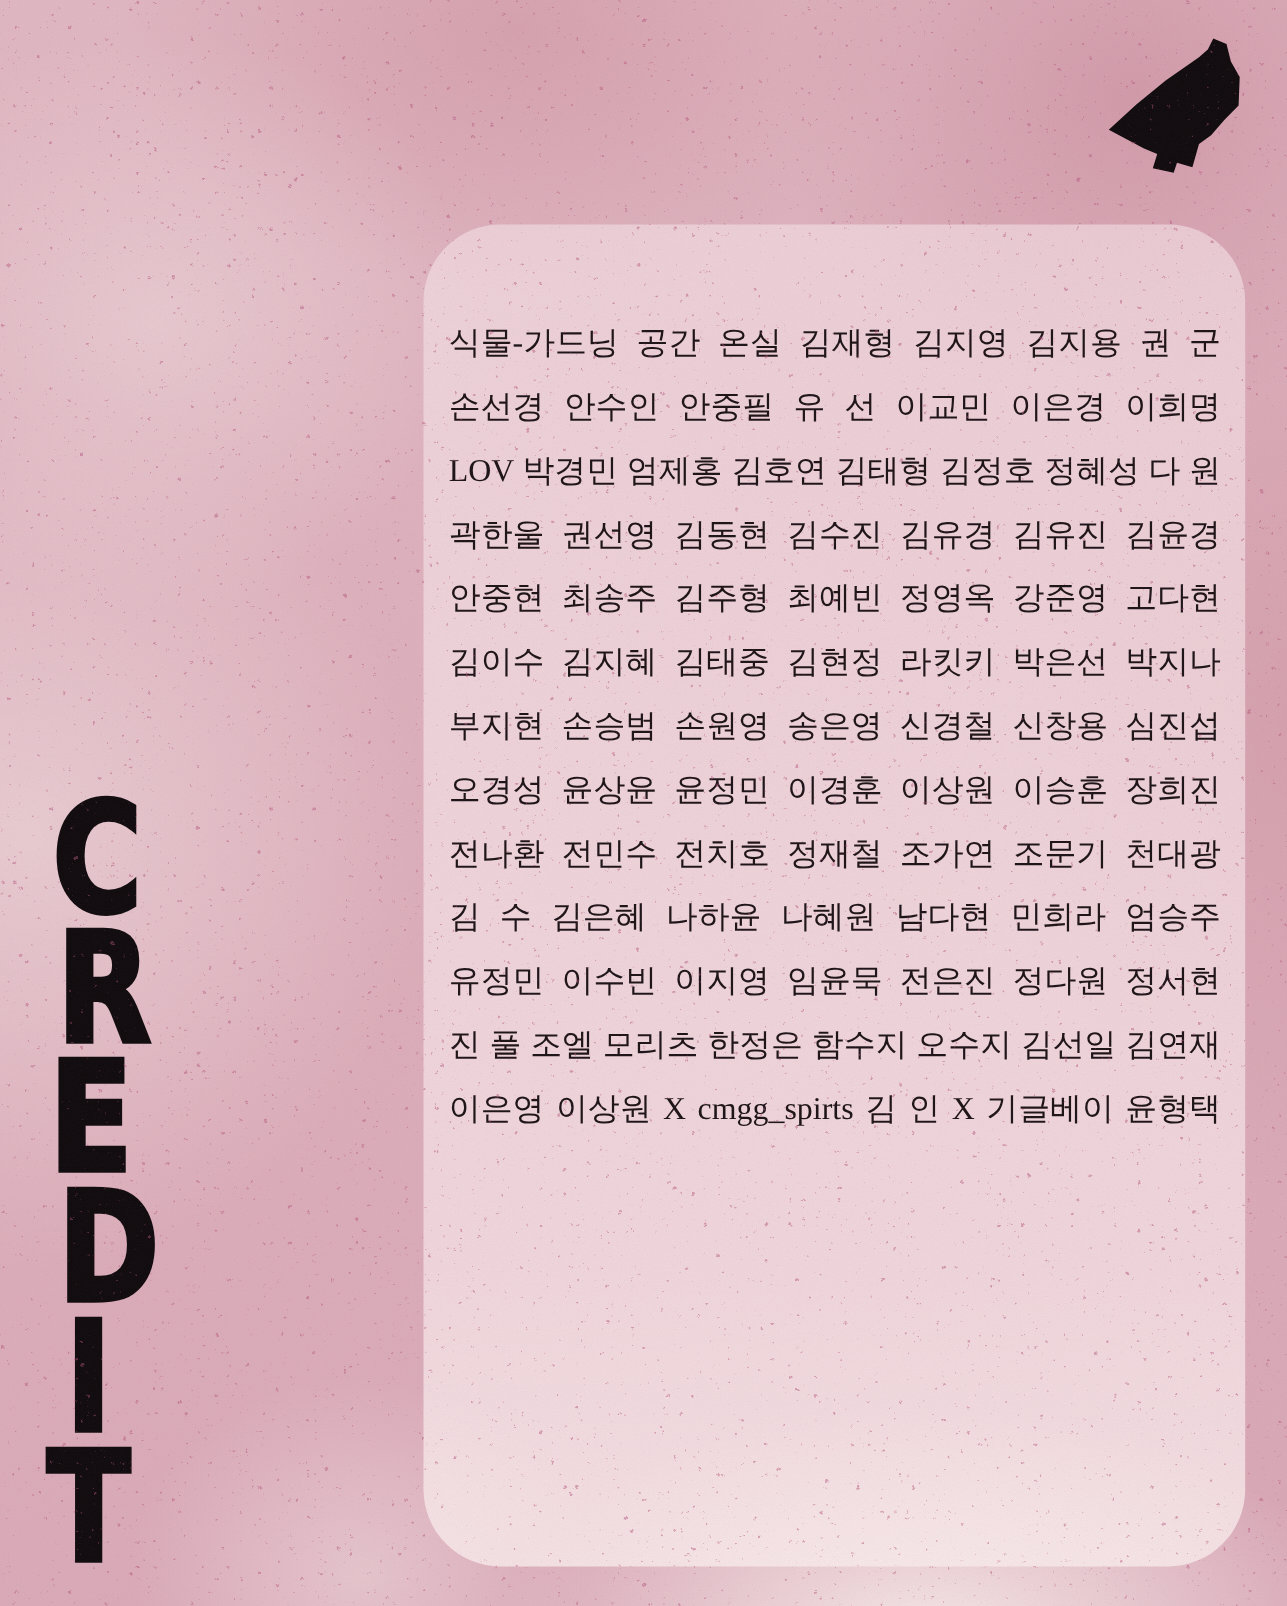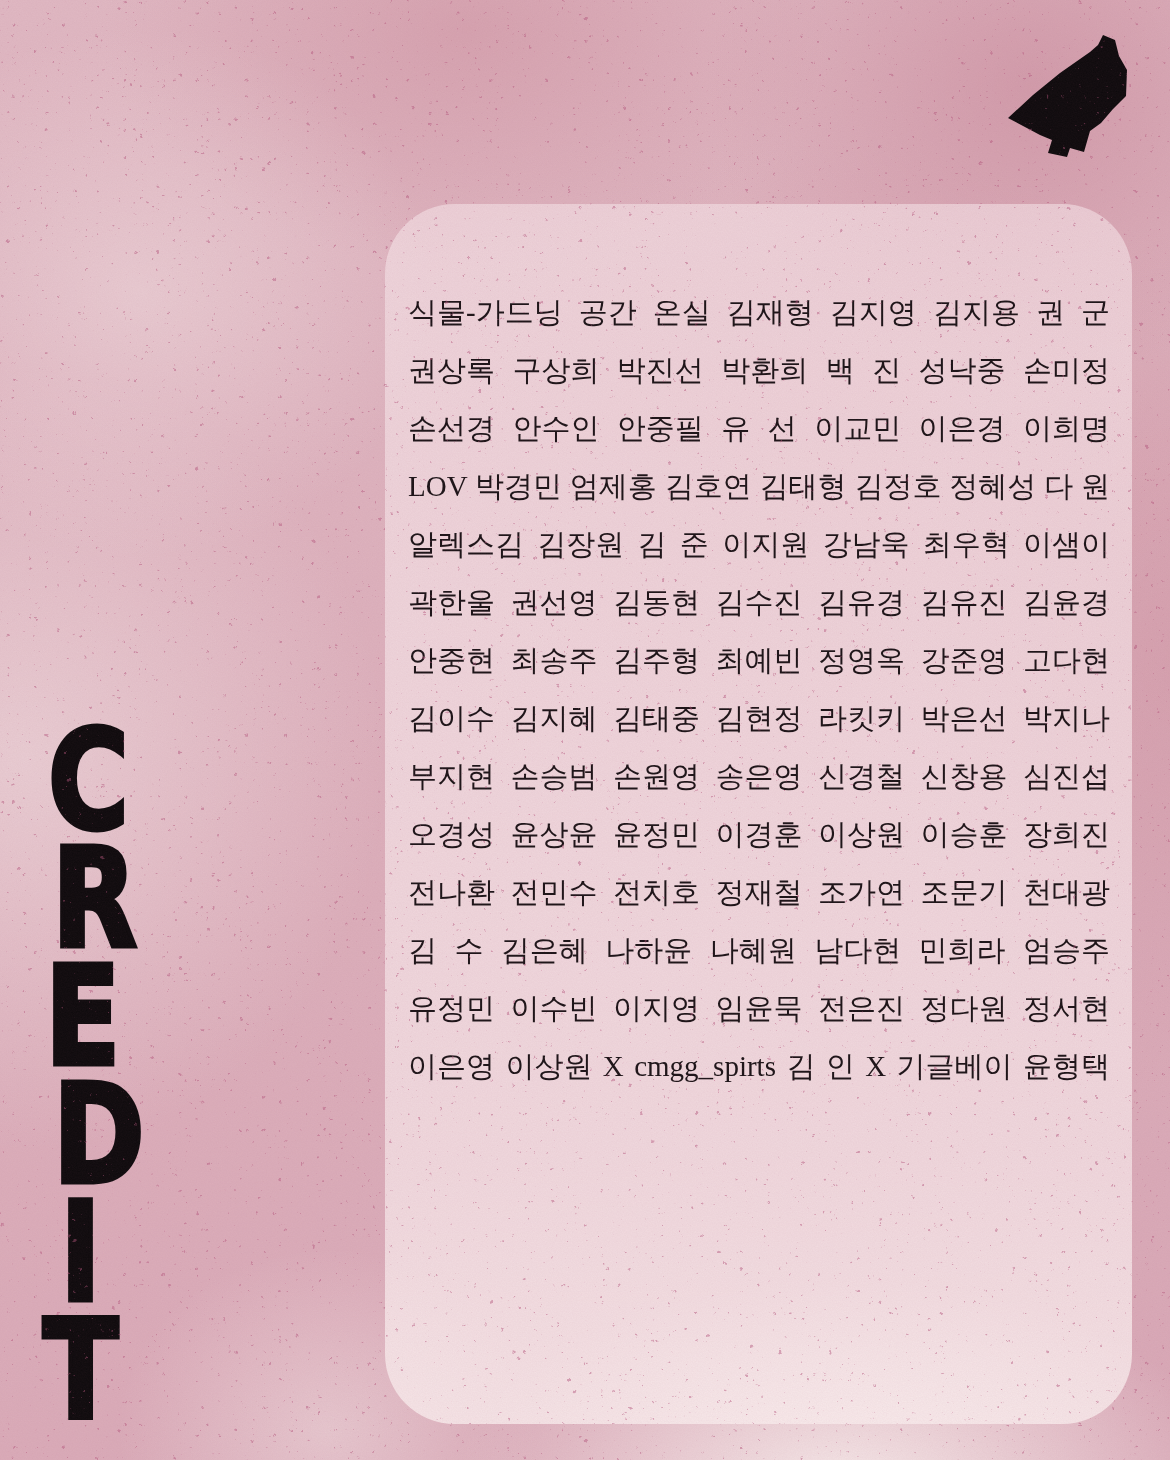--- a/index.html
+++ b/index.html
@@ -80,32 +80,31 @@
     <span class="credit-letter">C</span>
     <span class="credit-letter">R</span>
     <span class="credit-letter">E</span>
     <span class="credit-letter">D</span>
     <span class="credit-letter">I</span>
     <span class="credit-letter">T</span>
   </div>
 
   <div class="panel">
     <div class="credit-line">식물-가드닝 공간 온실 김재형 김지영 김지용 권 군</div>
-    <div class="credit-line">권상록 구상희 박진선 박환희 백 진 성낙중 손미정</div>
     <div class="credit-line">손선경 안수인 안중필 유 선 이교민 이은경 이희명</div>
     <div class="credit-line">LOV 박경민 엄제홍 김호연 김태형 김정호 정혜성 다 원</div>
-    <div class="credit-line">알렉스김 김장원 김 준 이지원 강남욱 최우혁 이샘이</div>
     <div class="credit-line">곽한울 권선영 김동현 김수진 김유경 김유진 김윤경</div>
     <div class="credit-line">안중현 최송주 김주형 최예빈 정영옥 강준영 고다현</div>
     <div class="credit-line">김이수 김지혜 김태중 김현정 라킷키 박은선 박지나</div>
     <div class="credit-line">부지현 손승범 손원영 송은영 신경철 신창용 심진섭</div>
     <div class="credit-line">오경성 윤상윤 윤정민 이경훈 이상원 이승훈 장희진</div>
     <div class="credit-line">전나환 전민수 전치호 정재철 조가연 조문기 천대광</div>
     <div class="credit-line">김 수 김은혜 나하윤 나혜원 남다현 민희라 엄승주</div>
     <div class="credit-line">유정민 이수빈 이지영 임윤묵 전은진 정다원 정서현</div>
+    <div class="credit-line">진 풀 조엘 모리츠 한정은 함수지 오수지 김선일 김연재</div>
     <div class="credit-line">이은영 이상원 X cmgg_spirts 김 인 X 기글베이 윤형택</div>
   </div>
 
   <svg class="noise" width="1170" height="1460" viewBox="0 0 1170 1460" xmlns="http://www.w3.org/2000/svg" aria-hidden="true">
     <defs>
       <filter id="fgrain" x="0" y="0" width="100%" height="100%">
         <feTurbulence type="fractalNoise" baseFrequency="0.8" numOctaves="3" seed="7"></feTurbulence>
         <feColorMatrix type="matrix" values="0 0 0 0 0.38  0 0 0 0 0.13  0 0 0 0 0.21  0.55 0 0 0 0"></feColorMatrix>
       </filter>
       <filter id="fspeck" x="0" y="0" width="100%" height="100%">

